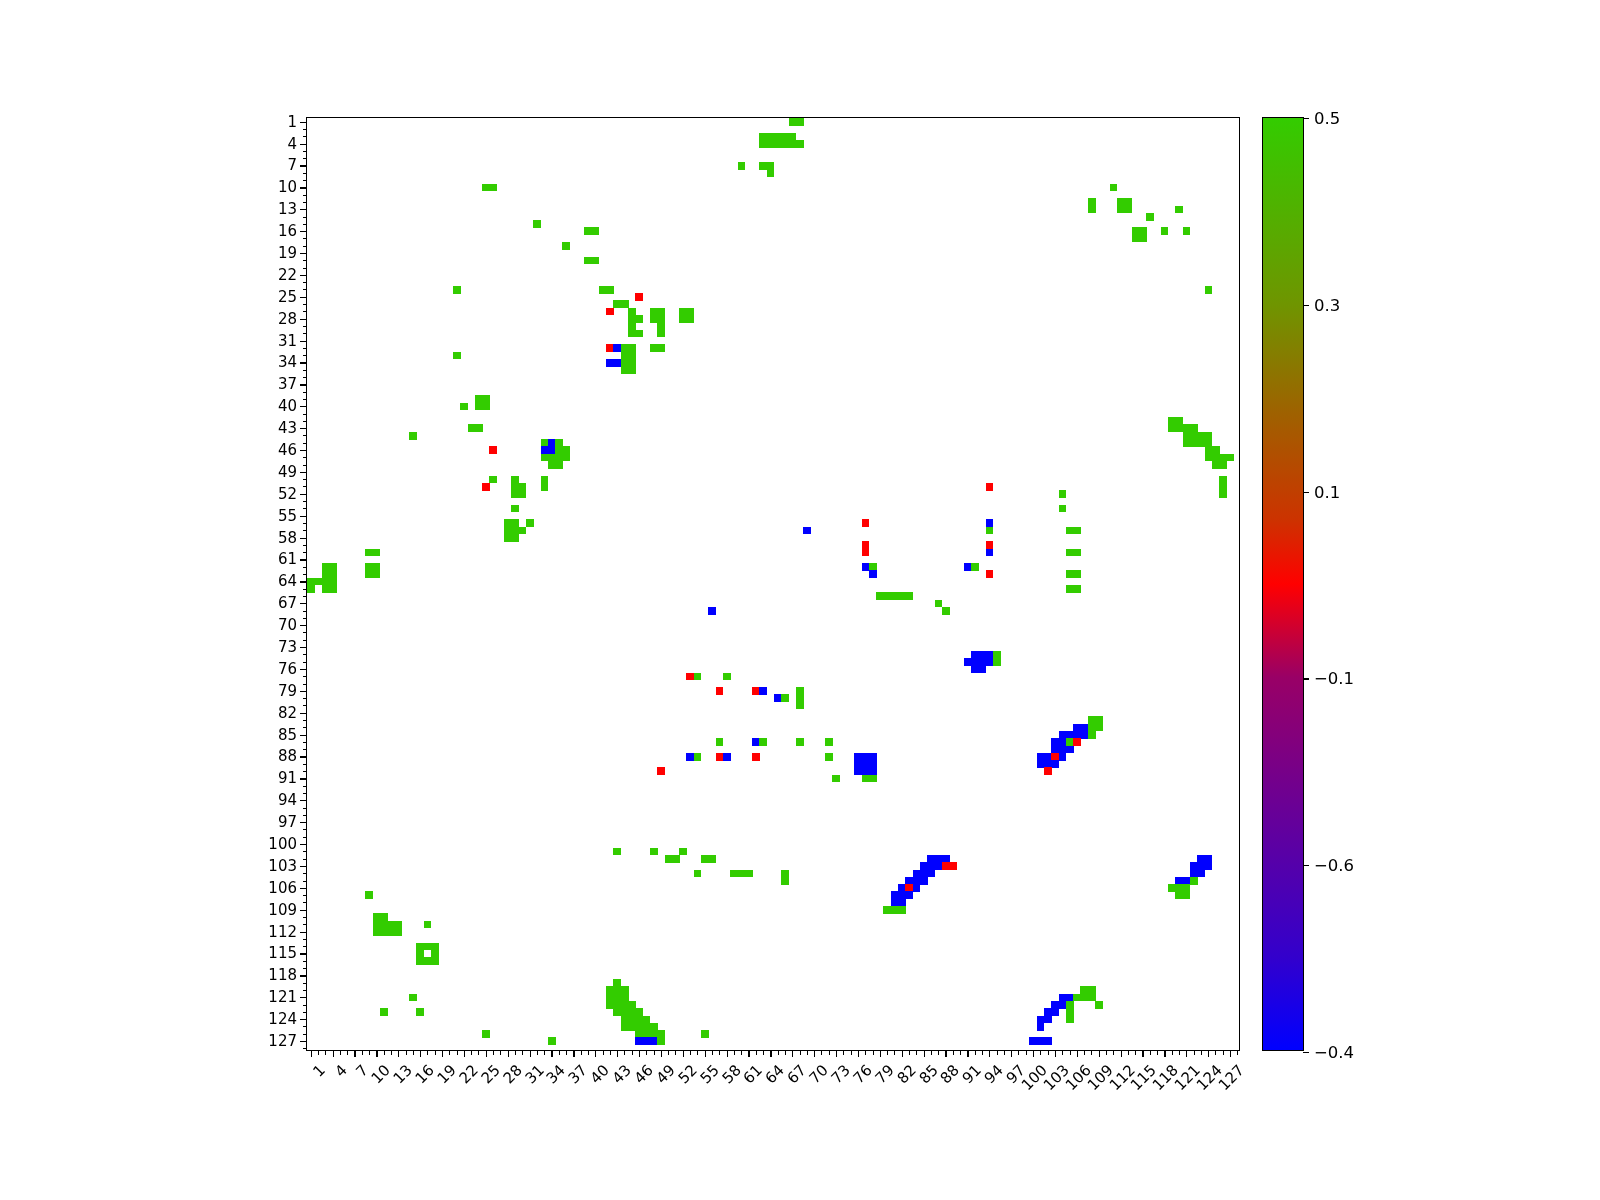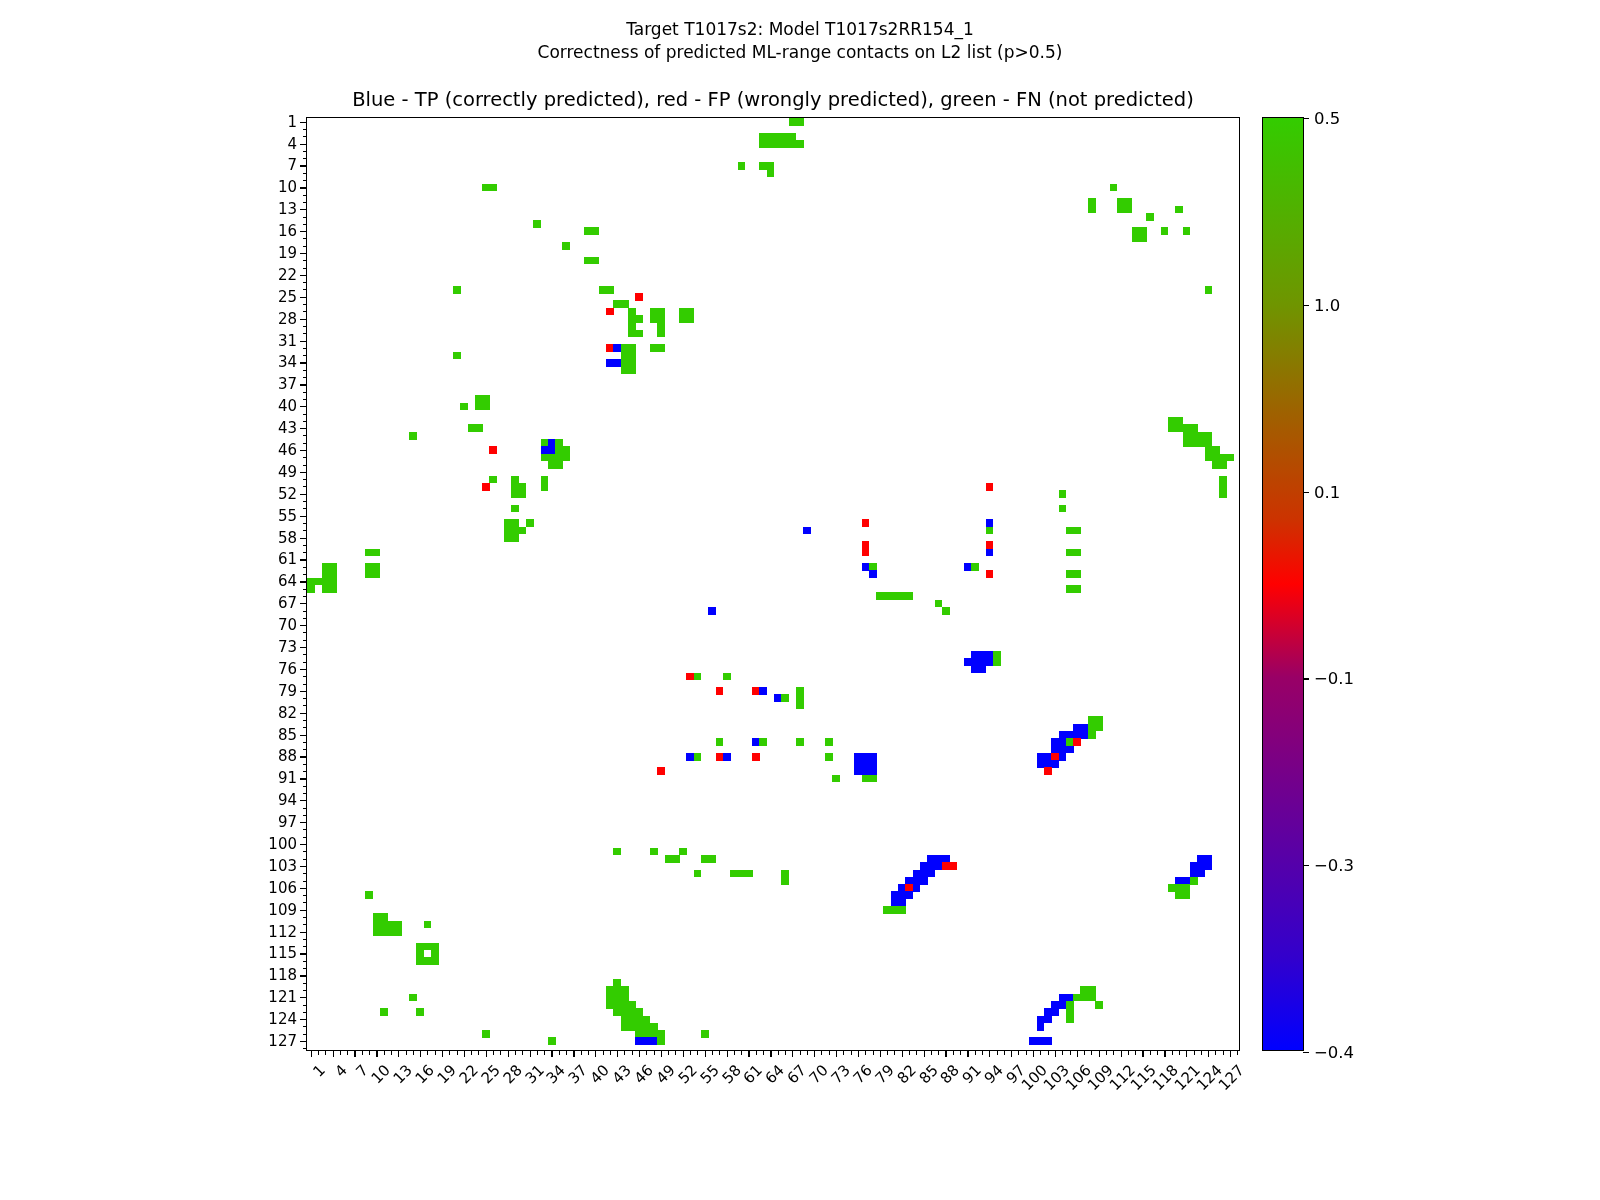--- a/index.html
+++ b/index.html
@@ -40,26 +40,21 @@
            #ff0000 50%, #cc3300 57%, #a06000 68%, #6f9500 80%, #33cc00 100%);}
   .cbtk{position:absolute;left:100%;width:6px;height:1.2px;background:#000;}
   .cblab{position:absolute;left:100%;margin-left:11px;transform:translateY(-50%);
          font-size:16.5px;color:#000;white-space:nowrap;}
 </style>
 </head>
 <body>
 
 <div class="page">
 
-  <div class="suptitle">
-    <div>Target T1017s2: Model T1017s2RR154_1</div>
-    <div>Correctness of predicted ML-range contacts on L2 list (p&gt;0.5)</div>
-  </div>
-
-  <div class="axtitle">Blue - TP (correctly predicted), red - FP (wrongly predicted), green - FN (not predicted)</div>
+
 
   <div id="plot">
     <div id="cells">
         <div class="cell" style="left: 481.594px; top: 0px; width: 7.74688px; height: 7.74688px; background: rgb(51, 204, 0);"></div>
         <div class="cell" style="left: 488.891px; top: 0px; width: 7.74688px; height: 7.74688px; background: rgb(51, 204, 0);"></div>
         <div class="cell" style="left: 452.406px; top: 14.5938px; width: 7.74688px; height: 7.74688px; background: rgb(51, 204, 0);"></div>
         <div class="cell" style="left: 459.703px; top: 14.5938px; width: 7.74688px; height: 7.74688px; background: rgb(51, 204, 0);"></div>
         <div class="cell" style="left: 467px; top: 14.5938px; width: 7.74688px; height: 7.74688px; background: rgb(51, 204, 0);"></div>
         <div class="cell" style="left: 474.297px; top: 14.5938px; width: 7.74688px; height: 7.74688px; background: rgb(51, 204, 0);"></div>
         <div class="cell" style="left: 481.594px; top: 14.5938px; width: 7.74688px; height: 7.74688px; background: rgb(51, 204, 0);"></div>
@@ -796,24 +791,24 @@
       <div class="ylab" style="top: 923.055px;">127</div>
       <div class="xlab" style="left: 928.055px;">127</div>
       <div class="tk tkY" style="top: 930.352px;"></div>
       <div class="tk tkX" style="left: 930.352px;"></div>
     </div>
 
   <div id="cbar">
       <div class="cbtk" style="top: 934px;"></div>
       <div class="cblab" style="top: 934px;">−0.4</div>
       <div class="cbtk" style="top: 747.2px;"></div>
-      <div class="cblab" style="top: 747.2px;">−0.3</div>
+      <div class="cblab" style="top: 747.2px;">−0.6</div>
       <div class="cbtk" style="top: 560.4px;"></div>
       <div class="cblab" style="top: 560.4px;">−0.1</div>
       <div class="cbtk" style="top: 373.6px;"></div>
       <div class="cblab" style="top: 373.6px;">0.1</div>
       <div class="cbtk" style="top: 186.8px;"></div>
-      <div class="cblab" style="top: 186.8px;">1.0</div>
+      <div class="cblab" style="top: 186.8px;">0.3</div>
       <div class="cbtk" style="top: 0px;"></div>
       <div class="cblab" style="top: 0px;">0.5</div>
     </div>
 
 </div>
 
 </body></html>

